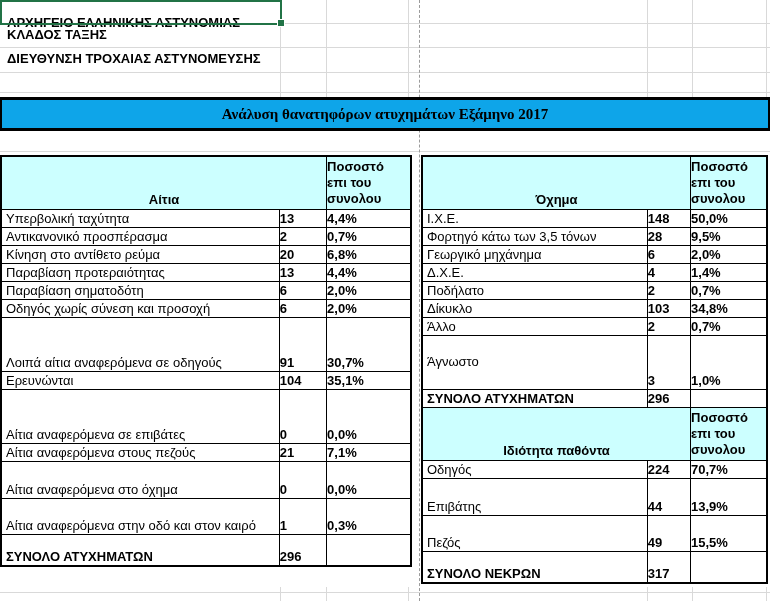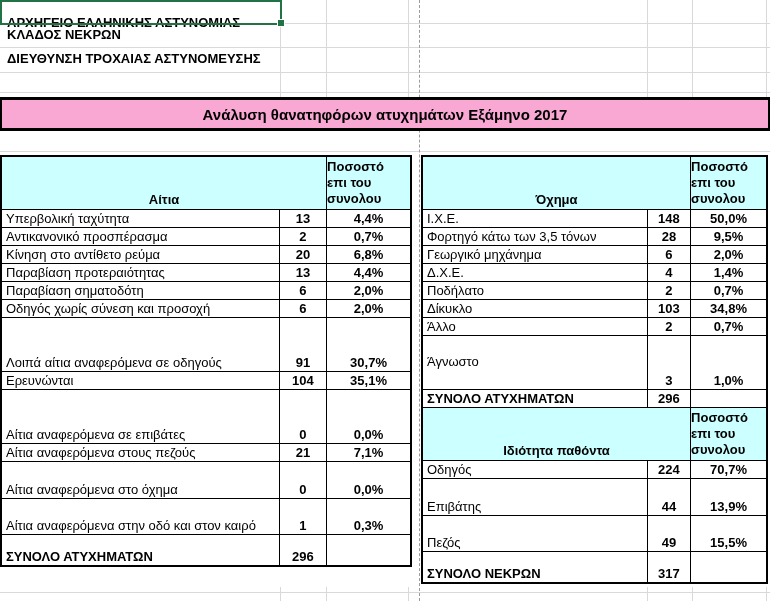--- a/index.html
+++ b/index.html
@@ -17,34 +17,34 @@
   .toplabel{position:absolute;left:7px;font-weight:bold;font-size:13px;white-space:nowrap;z-index:2;}
   .tl1{top:3px;margin-top:12px;} .tl2{top:27px;} .tl3{top:51px;}
 
   
   .sel{position:absolute;left:0;top:0;width:278px;height:21px;border:2px solid #217346;z-index:3;background:transparent;}
   .handle{position:absolute;left:277px;top:19px;width:6px;height:6px;background:#217346;border:1px solid #fff;z-index:4;}
 
   
   .titlebar{
     position:absolute;left:0;top:97px;width:770px;height:34px;box-sizing:border-box;
-    background:#f9a8d4;border:2px solid #000;border-top-width:3px;border-bottom-width:3px;
+    background:#0ea5e9;border:2px solid #000;border-top-width:3px;border-bottom-width:3px;
     display:flex;align-items:center;justify-content:center;
-    font-weight:bold;font-size:15px;z-index:2;
+    font-weight:bold;font-size:15px;z-index:2;font-family:Liberation Serif, serif;
   }
 
   
   table.sheet{
     position:absolute;top:155px;border-collapse:collapse;table-layout:fixed;
     background:#fff;border:2px solid #000;font-size:13px;z-index:2;
   }
   .t-left{left:0;width:412px;}
   .t-right{left:421px;width:347px;}
   .sheet td{border:1px solid #000;vertical-align:bottom;padding:0 2px 1px 4px;overflow:hidden;}
-  td.num,td.pct{font-weight:bold;text-align:center;padding:0 0 1px 0;}
+  td.num,td.pct{font-weight:bold;text-align:left;padding:0 0 1px 0;}
   td.hdr{background:#CCFFFF;font-weight:bold;text-align:center;padding:0 0 2px 0;}
   td.phdr{background:#CCFFFF;font-weight:bold;white-space:pre-line;line-height:16px;padding:0 0 2px 0;}
   td.bold{font-weight:bold;margin-left:45px;}
   td.mid{vertical-align:middle;}
   tr.h53{height:53px;} tr.h18{height:18px;padding-left:24px;} tr.h54{height:54px;margin-left:39px;}
   tr.h37{height:37px;} tr.h36{height:36px;} tr.h32{height:32px;}
 </style>
 </head>
 <body>
 
@@ -65,21 +65,21 @@
   <div class="grid-v" style="left:326px;top:587px;height:14px"></div>
   <div class="grid-v" style="left:408px;top:587px;height:14px"></div>
   <div class="grid-v" style="left:647px;top:587px;height:14px"></div>
   <div class="grid-v" style="left:692px;top:587px;height:14px"></div>
   <div class="grid-v" style="left:766px;top:587px;height:14px"></div>
 </div>
 
 <div class="pagebreak"></div>
 
 <div class="toplabel tl1">ΑΡΧΗΓΕΙΟ ΕΛΛΗΝΙΚΗΣ ΑΣΤΥΝΟΜΙΑΣ</div>
-<div class="toplabel tl2">ΚΛΑΔΟΣ ΝΕΚΡΩΝ</div>
+<div class="toplabel tl2">ΚΛΑΔΟΣ ΤΑΞΗΣ</div>
 <div class="toplabel tl3">ΔΙΕΥΘΥΝΣΗ ΤΡΟΧΑΙΑΣ ΑΣΤΥΝΟΜΕΥΣΗΣ</div>
 
 <div class="sel"></div>
 <div class="handle"></div>
 
 <div class="titlebar">
   <span>Ανάλυση θανατηφόρων ατυχημάτων Εξάμηνο 2017</span>
 </div>
 
 <table class="sheet t-left">

